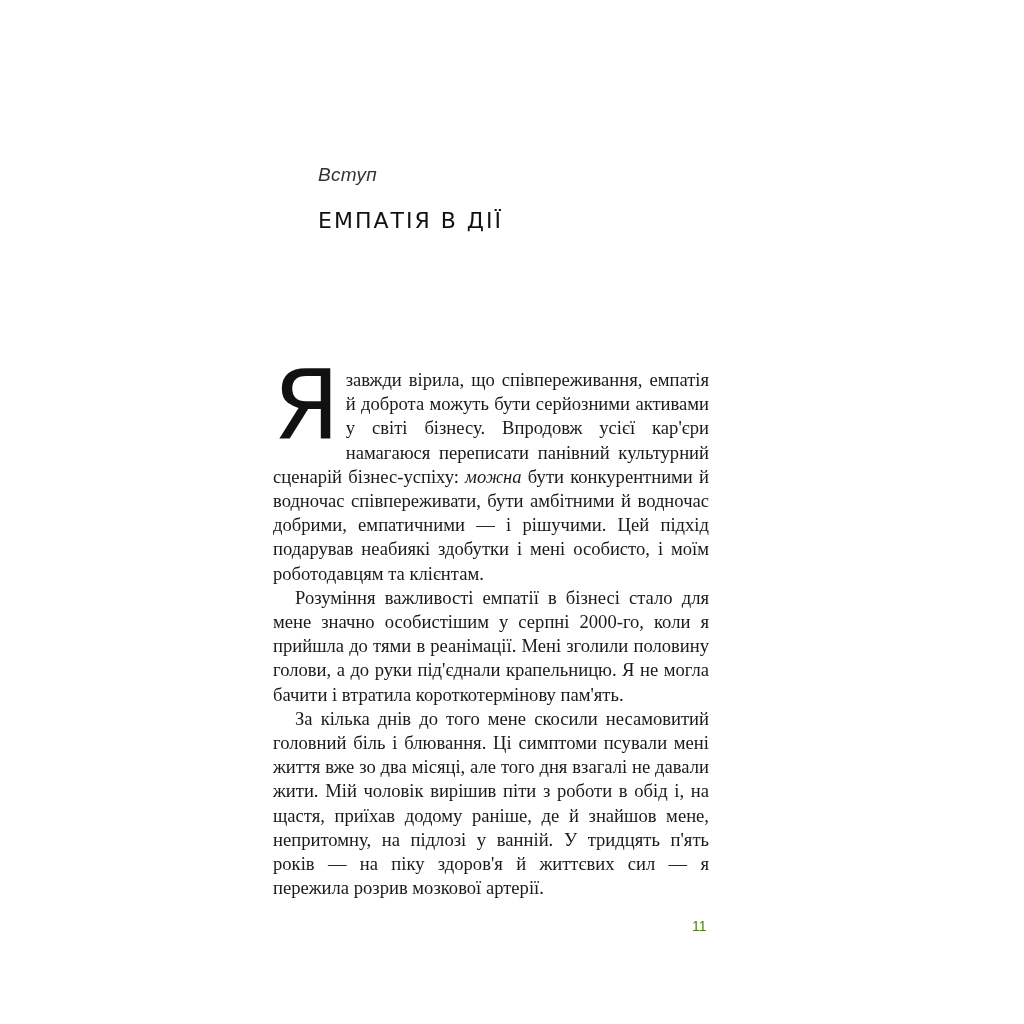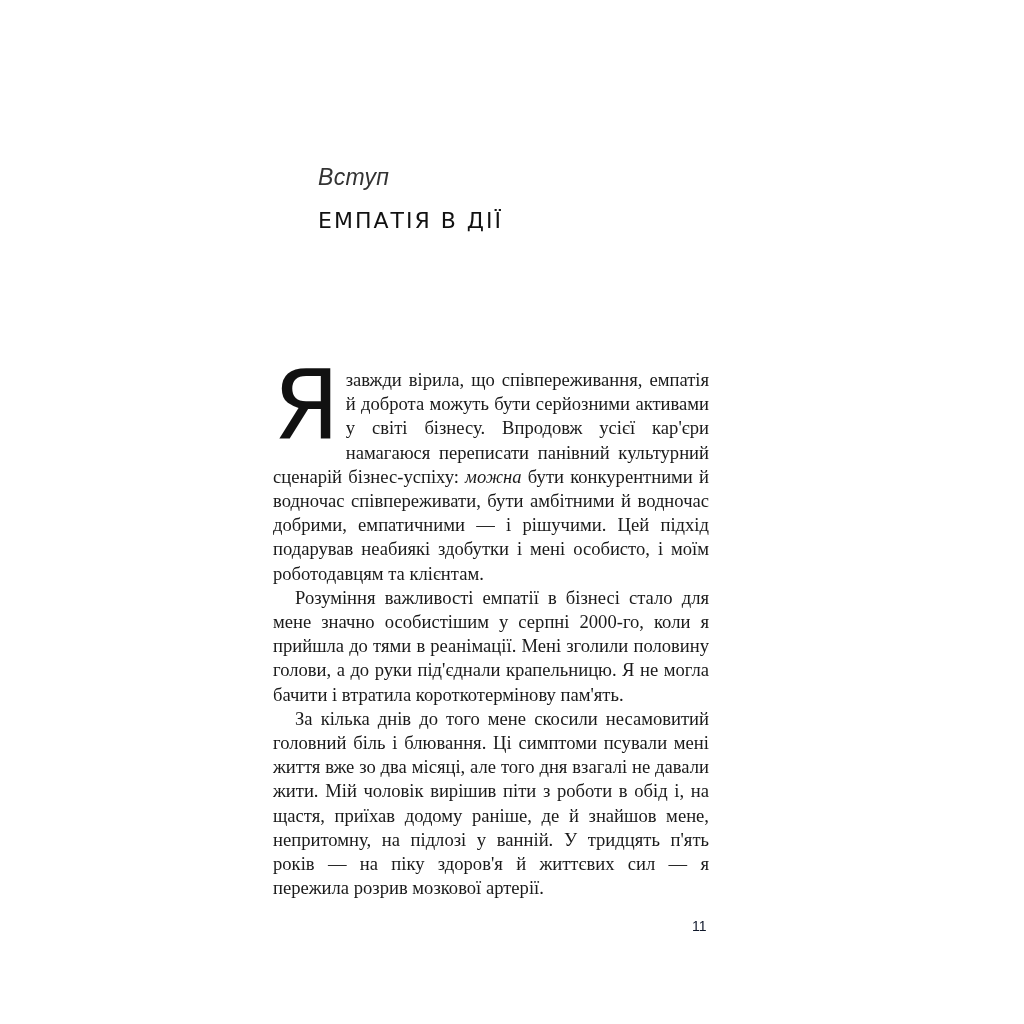--- a/index.html
+++ b/index.html
@@ -1,41 +1,41 @@
 <!DOCTYPE html>
 <html><head>
   <meta charset="utf-8">
   <style>
     html, body { margin: 0; padding: 0; background: #ffffff; }
     body { width: 1024px; height: 1024px; position: relative; overflow: hidden; }
     .subtitle {
       position: absolute; left: 318px; top: 164px;
       font-family: "Liberation Sans", sans-serif; font-style: italic;
-      font-size: 23px; color: #333; letter-spacing: 0.3px;
+      font-size: 19px; color: #333; letter-spacing: 0.3px;
     }
     .title {
       position: absolute; left: 318px; top: 208px;
       font-family: "DejaVu Sans", sans-serif; font-size: 22px;
       color: #111; letter-spacing: 2px; font-weight: 400;
     }
     .body-text {
       position: absolute; left: 273px; top: 368px; width: 436px;
       font-family: "Liberation Serif", serif; font-size: 18.6px;
       line-height: 24.2px; color: #1a1a1a; text-align: justify;
     }
     .para { margin: 0; }
     .para.indent { text-indent: 22px; }
     .dropcap {
       float: left; font-family: "DejaVu Sans", sans-serif;
       font-size: 96px; line-height: 72px; margin: 2px 6px 0 0;
       color: #111; font-weight: 400;
     }
     .page-number {
       position: absolute; left: 692px; top: 918px;
-      font-family: "Liberation Sans", sans-serif; font-size: 14px; color: #0f172a;
+      font-family: "Liberation Sans", sans-serif; font-size: 14px; color: #4d7c0f;
     }
   </style>
 </head>
 <body>
 
 <div>
   <div class="subtitle">Вступ</div>
   <div class="title">ЕМПАТІЯ В ДІЇ</div>
 
   <div class="body-text">

